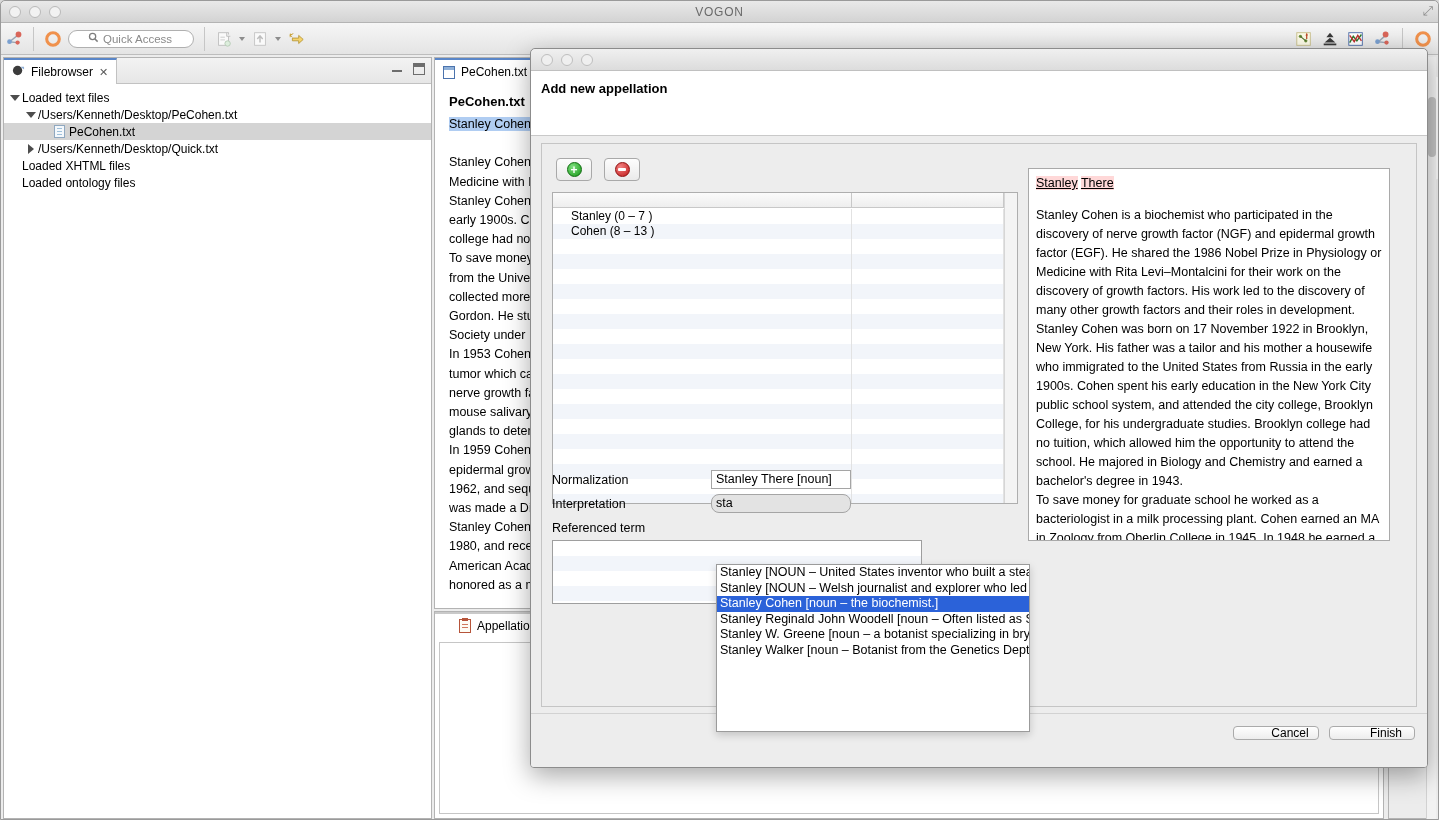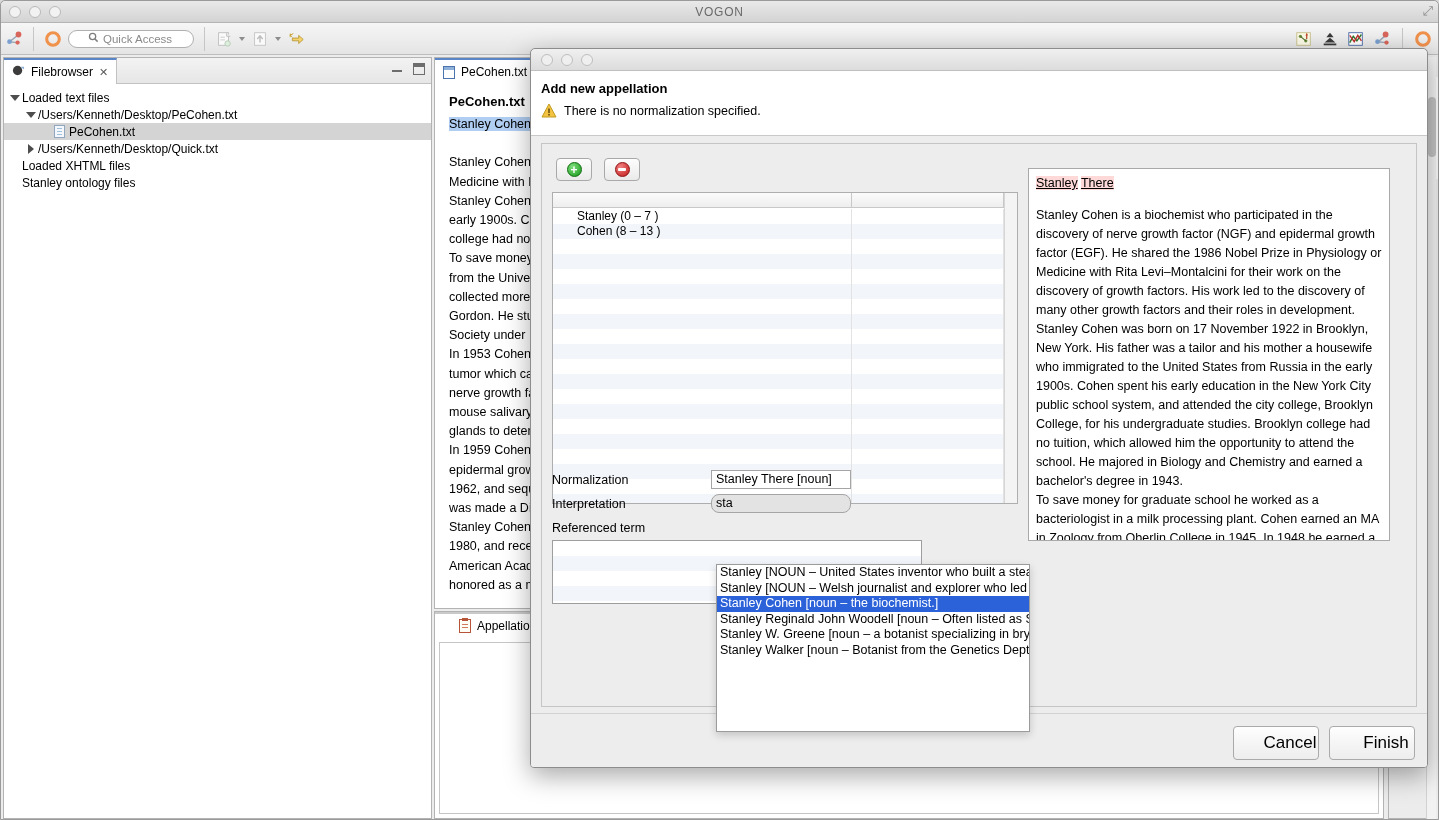--- a/index.html
+++ b/index.html
@@ -168,21 +168,21 @@
 
   
   .tbl-wrap { position:absolute; left:10px; top:48px; width: 466px; height: 312px;
      border: 1px solid #aeaeae; background: #fff; overflow: hidden; }
   .tbl-head { height: 15px; background: linear-gradient(to bottom,#fbfbfb,#eeeeee);
      border-bottom: 1px solid #c8c8c8; position: relative; }
   .tbl-head .hdiv { position:absolute; top:0; width:1px; height:100%; background:#c8c8c8; }
   .tbl-body { position:absolute; left:0; top:16px; right:0; bottom:0; }
   .tbl-row { height: 15px; position: relative; font-size: 12px; }
   .tbl-row.alt { background: #f2f5fa; }
-  .tbl-cell0 { position:absolute; left: 24px; top: 0; line-height: 15px; white-space: nowrap; }
+  .tbl-cell0 { position:absolute; left: 18px; top: 0; line-height: 15px; white-space: nowrap; }
   .col-div { position:absolute; top:0; width:1px; height:100%; background:#e2e2e2; }
   .tbl-vscroll { position:absolute; right:0; top:0; bottom:0; width:13px;
      background:#f4f4f4; border-left:1px solid #d6d6d6; }
 
   
   .preview { position:absolute; left: 486px; top: 24px; width: 362px; height: 373px;
      border:1px solid #a9a9a9; background:#fff; padding: 5px 7px; overflow:hidden; }
   .prev-title { font-size: 12.5px; line-height: 18px; }
   .prev-title span { text-decoration: underline; background: #ffd8d8; }
   .prev-p { font-size: 12.5px; line-height: 19px; margin-top: 14px; }
@@ -202,22 +202,22 @@
   
   .dropdown { position:absolute; background:#fff; border: 1px solid #9b9b9b;
      box-shadow: 0 3px 8px rgba(0,0,0,.18); overflow: hidden; }
   .dd-item { height: 15.5px; line-height: 15.5px; font-size: 12.5px; padding-left: 3px;
      white-space: nowrap; overflow: hidden; }
   .dd-item.sel { background: #2b62d9; color: #fff; }
 
   .dlg-footer { position:absolute; left:0; right:0; bottom:0; height:54px;
      background:#ededed; border-top: 1px solid #d2d2d2; }
   .foot-btns { position:absolute; right: 12px; top: 12px; display:flex; gap: 10px; }
-  .pill-btn { width: 86px; height: 34px; border: 1px solid #aaaaaa; border-radius: 4px;
-     background: linear-gradient(to bottom,#fefefe,#ededed); font-size: 17px;
+  .pill-btn { width: 86px; height: 14px; border: 1px solid #aaaaaa; border-radius: 4px;
+     background: linear-gradient(to bottom,#fefefe,#ededed); font-size: 12px;
      display:flex; align-items:center; justify-content:center;padding-left:28px; }
 </style>
 </head>
 <body>
 
 <div id="root">
 
   <div class="os-window">
 
     <div class="titlebar">
@@ -362,21 +362,21 @@
             <div class="tree-row" style="padding-left: 22px;">
               <span class="twisty closed"></span>
               <span>/Users/Kenneth/Desktop/Quick.txt</span>
             </div>
             <div class="tree-row" style="padding-left: 6px;">
               <span class="twisty"></span>
               <span>Loaded XHTML files</span>
             </div>
             <div class="tree-row" style="padding-left: 6px;">
               <span class="twisty"></span>
-              <span>Stanley ontology files</span>
+              <span>Loaded ontology files</span>
             </div>
           </div>
       </div>
 
       <div class="editor-area" style="left:433px; top:2px; width:950px; height:552px;">
         <div class="editor-tabbar">
           <div class="editor-tab">
             <span class="doc-ico"></span>
             <span>PeCohen.txt</span>
           </div>
@@ -441,30 +441,20 @@
     <div class="dlg-titlebar">
       <div class="dlg-traffic">
         <div class="dlg-tl"></div>
         <div class="dlg-tl"></div>
         <div class="dlg-tl"></div>
       </div>
     </div>
 
     <div class="dlg-header">
       <div class="dlg-title">Add new appellation</div>
-      <div class="dlg-msg-row">
-        <span class="warn-ico">
-          <svg viewBox="0 0 16 15" width="16" height="15">
-            <path d="M8 1 L15 14 L1 14 Z" fill="#f5c342" stroke="#c09a20" stroke-width="1"></path>
-            <rect x="7.2" y="5.5" width="1.6" height="4.6" fill="#6b5410"></rect>
-            <rect x="7.2" y="11" width="1.6" height="1.6" fill="#6b5410"></rect>
-          </svg>
-        </span>
-        <span class="dlg-msg">There is no normalization specified.</span>
-      </div>
     </div>
 
     <div class="dlg-content">
       <div class="content-box">
 
         <div class="tb-row">
           <div class="sq-btn">
             <span class="circ green">+</span>
           </div>
           <div class="sq-btn">

